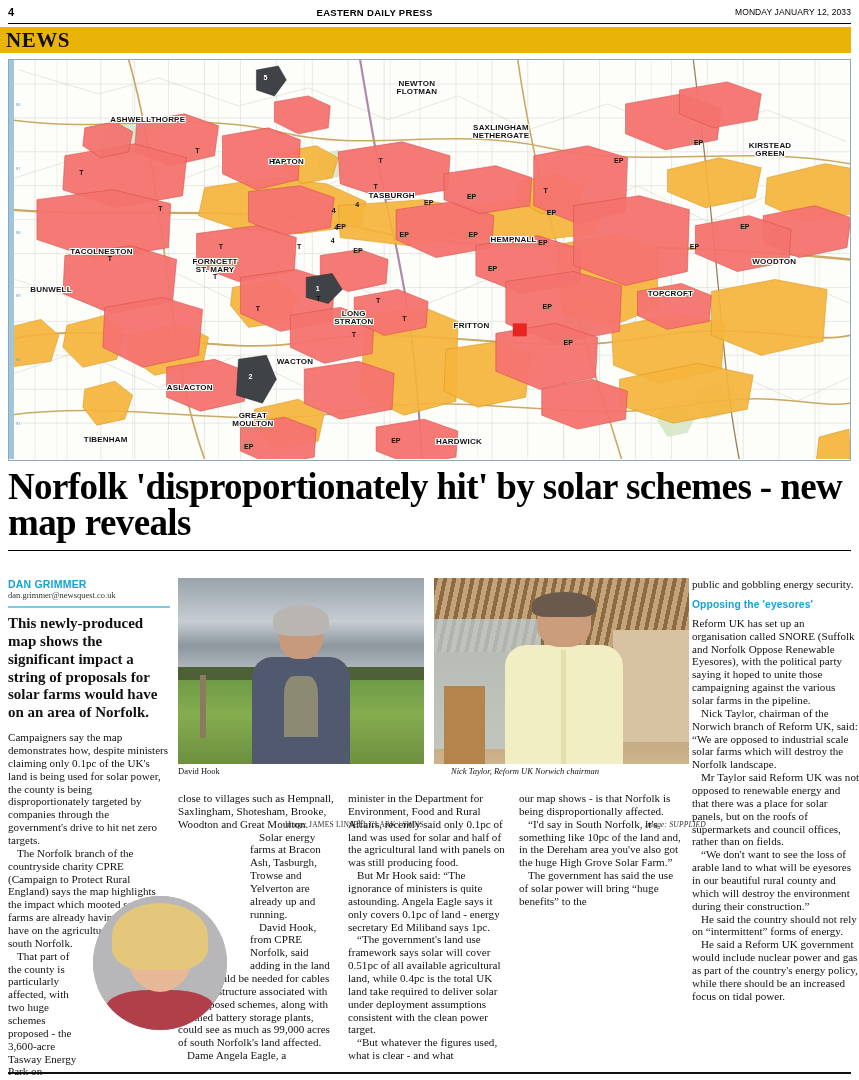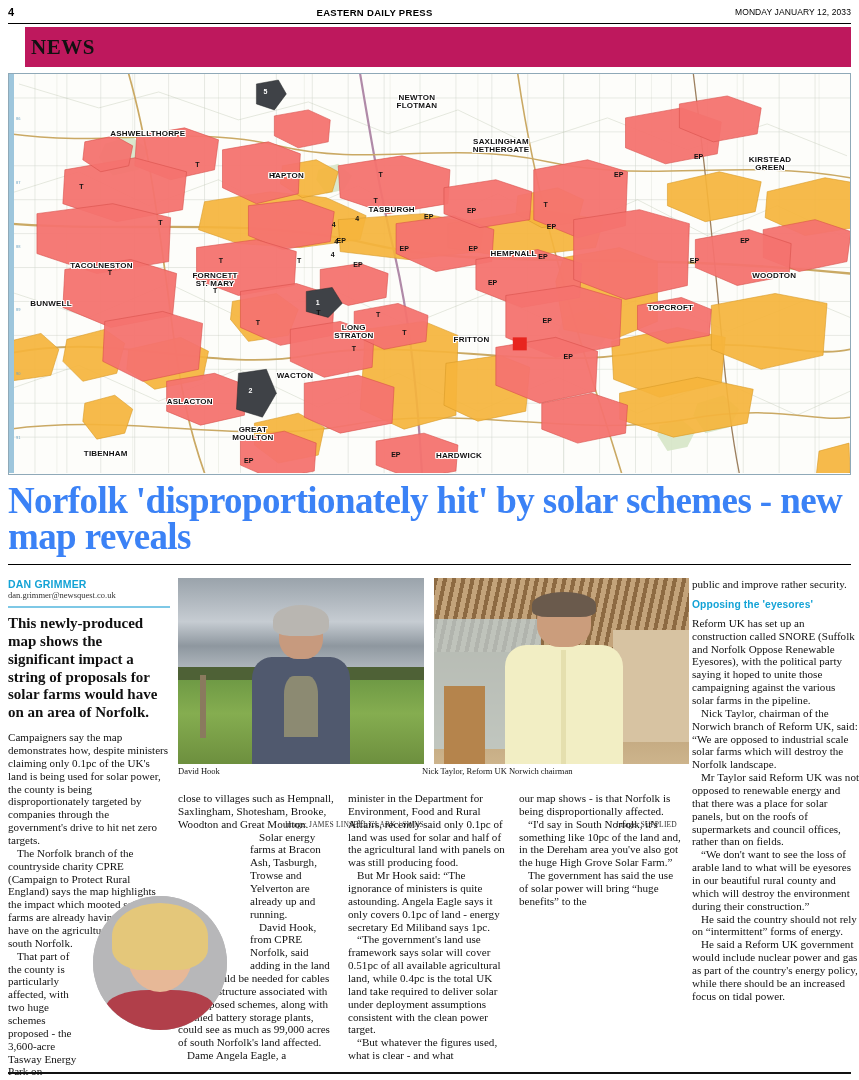--- a/index.html
+++ b/index.html
@@ -17,23 +17,23 @@
     display:flex;align-items:center;justify-content:space-between;
     padding:2px 8px 0 8px;
     font-family:"Liberation Sans", sans-serif;
   }
   .mast-page{font-weight:bold;font-size:11px;letter-spacing:0;}
   .mast-title{font-weight:bold;font-size:9.5px;letter-spacing:.3px;}
   .mast-date{font-size:8.5px;letter-spacing:.1px;}
   .mast-rule{height:1px;background:#000;margin:1px 8px 0 8px;}
   
   .news-band{
-    margin:3px 8px 0 25px;
-    height:40px;
-    background:#be185d;
+    margin:3px 8px 0 0;
+    height:26px;
+    background:#eab308;
     display:flex;align-items:center;
   }
   .news-band span{
     font-family:"Liberation Serif", serif;
     font-weight:bold;font-size:21px;
     letter-spacing:.5px;
     padding-left:6px;
     color:#111;
   }
   
@@ -71,42 +71,42 @@
   }
   .marker.dark{color:#fff;}
   
   .headline{
     margin:8px 8px 0 8px;
     font-family:"Liberation Serif", serif;
     font-weight:bold;
     font-size:37px;
     line-height:.98;
     letter-spacing:-.6px;
-    color:#3b82f6;
+    color:#000000;
   }
   .headline-rule{height:1px;background:#000;margin:8px 8px 0 8px;}
   
   .body-area{
     position:absolute;
     left:8px;right:8px;top:578px;bottom:6px;
   }
   
   .photo-row{
     position:absolute;left:170px;top:0;width:511px;height:186px;
     display:flex;gap:10px;
   }
   .photo{position:relative;overflow:hidden;}
   .photo.a{width:246px;height:186px;}
   .photo.b{width:255px;height:186px;}
   .cap-row{
     position:absolute;left:170px;top:188px;width:511px;height:22px;
     font-family:"Liberation Serif", serif;font-size:8.5px;color:#111;
   }
   .cap-left{position:absolute;left:0;top:0;width:246px;}
-  .cap-right{position:absolute;left:244px;top:0;width:255px;}
+  .cap-right{position:absolute;left:273px;top:0;width:255px;font-style:italic;}
   .cap-name{display:block;}
   .cap-credit{display:block;text-align:right;font-size:7.5px;color:#333;letter-spacing:.2px;margin-top:44px;}
   
   .col{
     position:absolute;
     font-family:"Liberation Serif", serif;
     font-size:11.1px;
     line-height:1.16;
     text-align:left;
     color:#111;
@@ -466,25 +466,25 @@
   <div class="col" id="col4">
     <div id="c4-body">
         <p class="noindent">our map shows - is that Norfolk is being disproportionally affected.</p>
         <p>“I'd say in South Norfolk, it's something like 10pc of the land and, in the Dereham area you've also got the huge High Grove Solar Farm.”</p>
         <p>The government has said the use of solar power will bring “huge benefits” to the</p>
       </div>
   </div>
 
   <div class="col" id="col5">
     <div id="c5-top">
-        <p class="noindent">public and improve rather security.</p>
+        <p class="noindent">public and gobbling energy security.</p>
       </div>
     <div class="subhead">Opposing the 'eyesores'</div>
     <div id="c5-body">
-        <p class="noindent">Reform UK has set up an construction called SNORE (Suffolk and Norfolk Oppose Renewable Eyesores), with the political party saying it hoped to unite those campaigning against the various solar farms in the pipeline.</p>
+        <p class="noindent">Reform UK has set up an organisation called SNORE (Suffolk and Norfolk Oppose Renewable Eyesores), with the political party saying it hoped to unite those campaigning against the various solar farms in the pipeline.</p>
         <p>Nick Taylor, chairman of the Norwich branch of Reform UK, said: “We are opposed to industrial scale solar farms which will destroy the Norfolk landscape.</p>
         <p>Mr Taylor said Reform UK was not opposed to renewable energy and that there was a place for solar panels, but on the roofs of supermarkets and council offices, rather than on fields.</p>
         <p>“We don't want to see the loss of arable land to what will be eyesores in our beautiful rural county and which will destroy the environment during their construction.”</p>
         <p>He said the country should not rely on “intermittent” forms of energy.</p>
         <p>He said a Reform UK government would include nuclear power and gas as part of the country's energy policy, while there should be an increased focus on tidal power.</p>
       </div>
   </div>
 
   <div class="bottom-rule"></div>
 </div>

